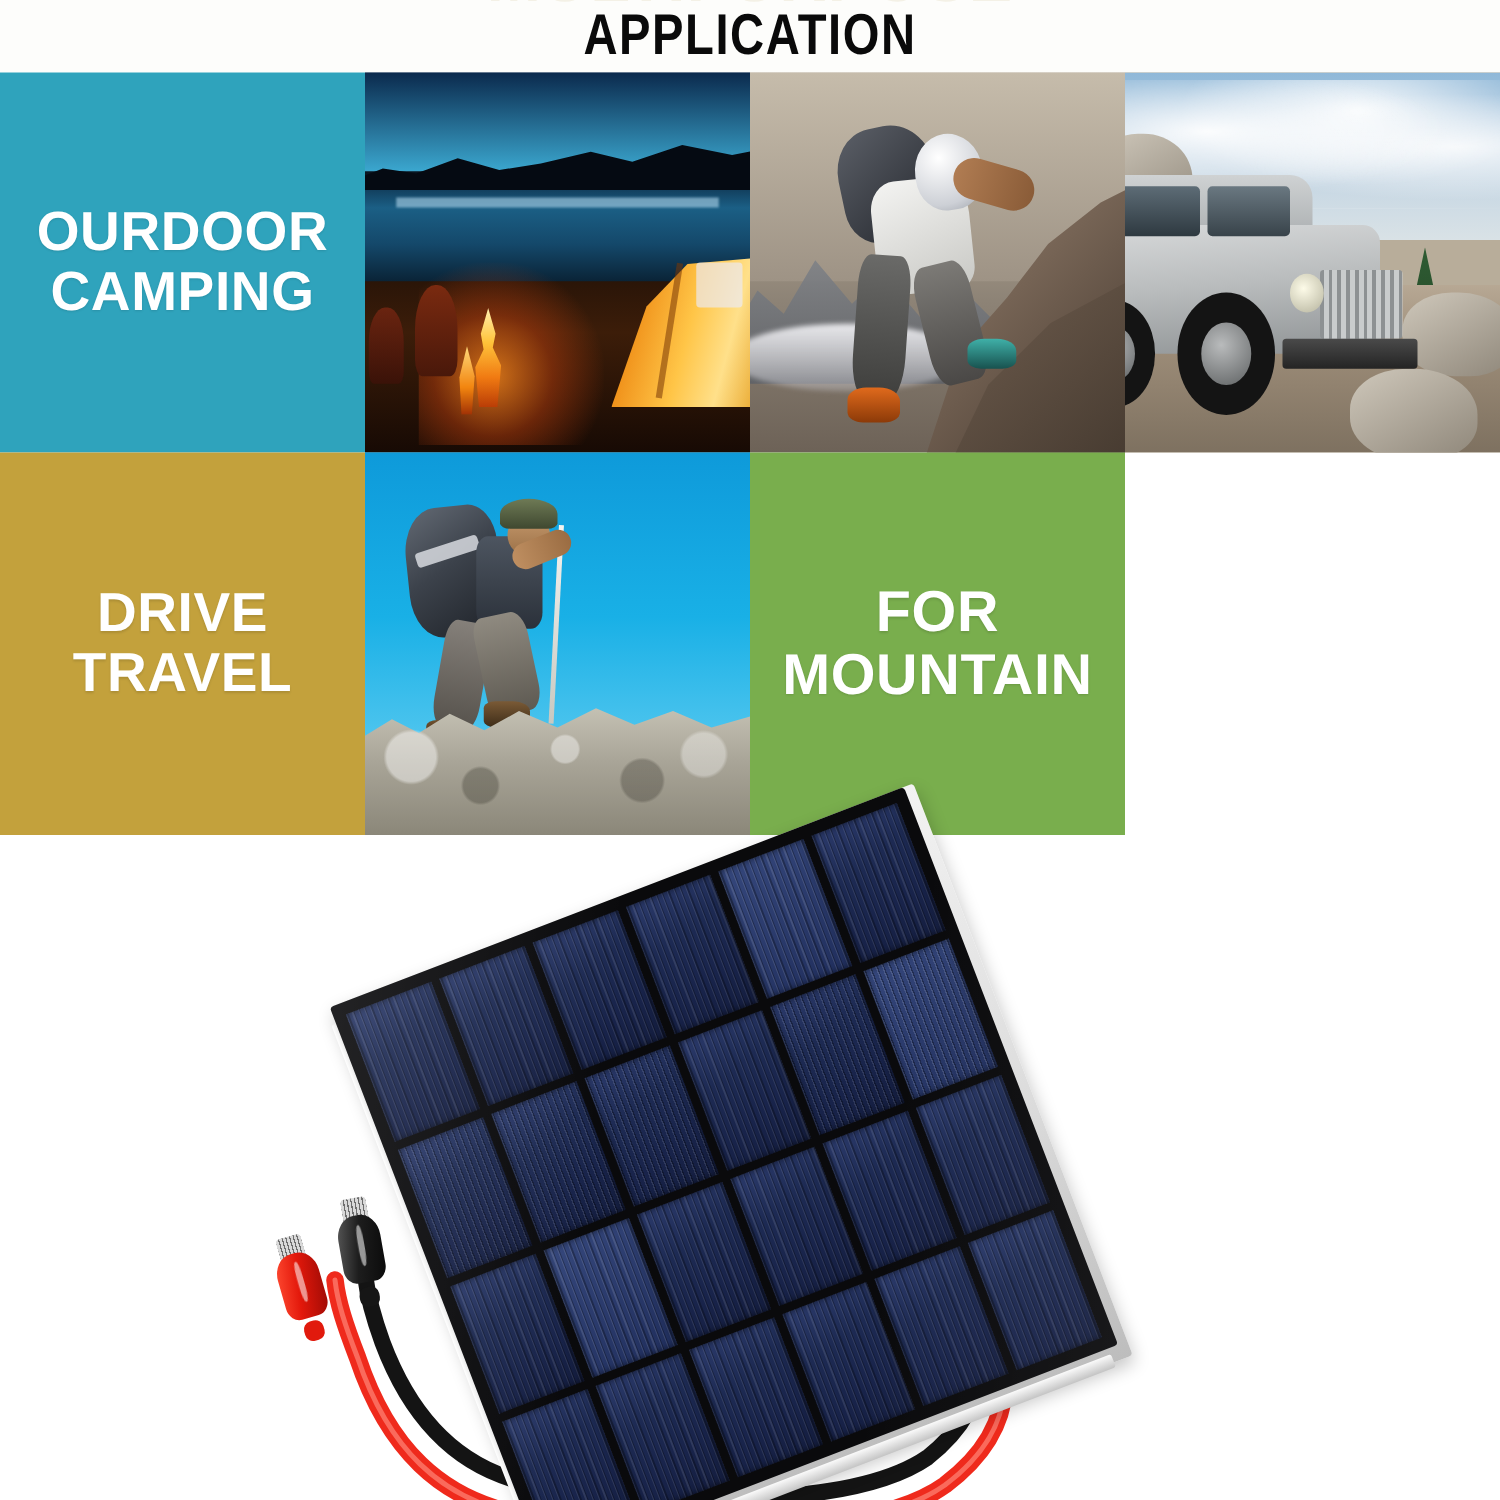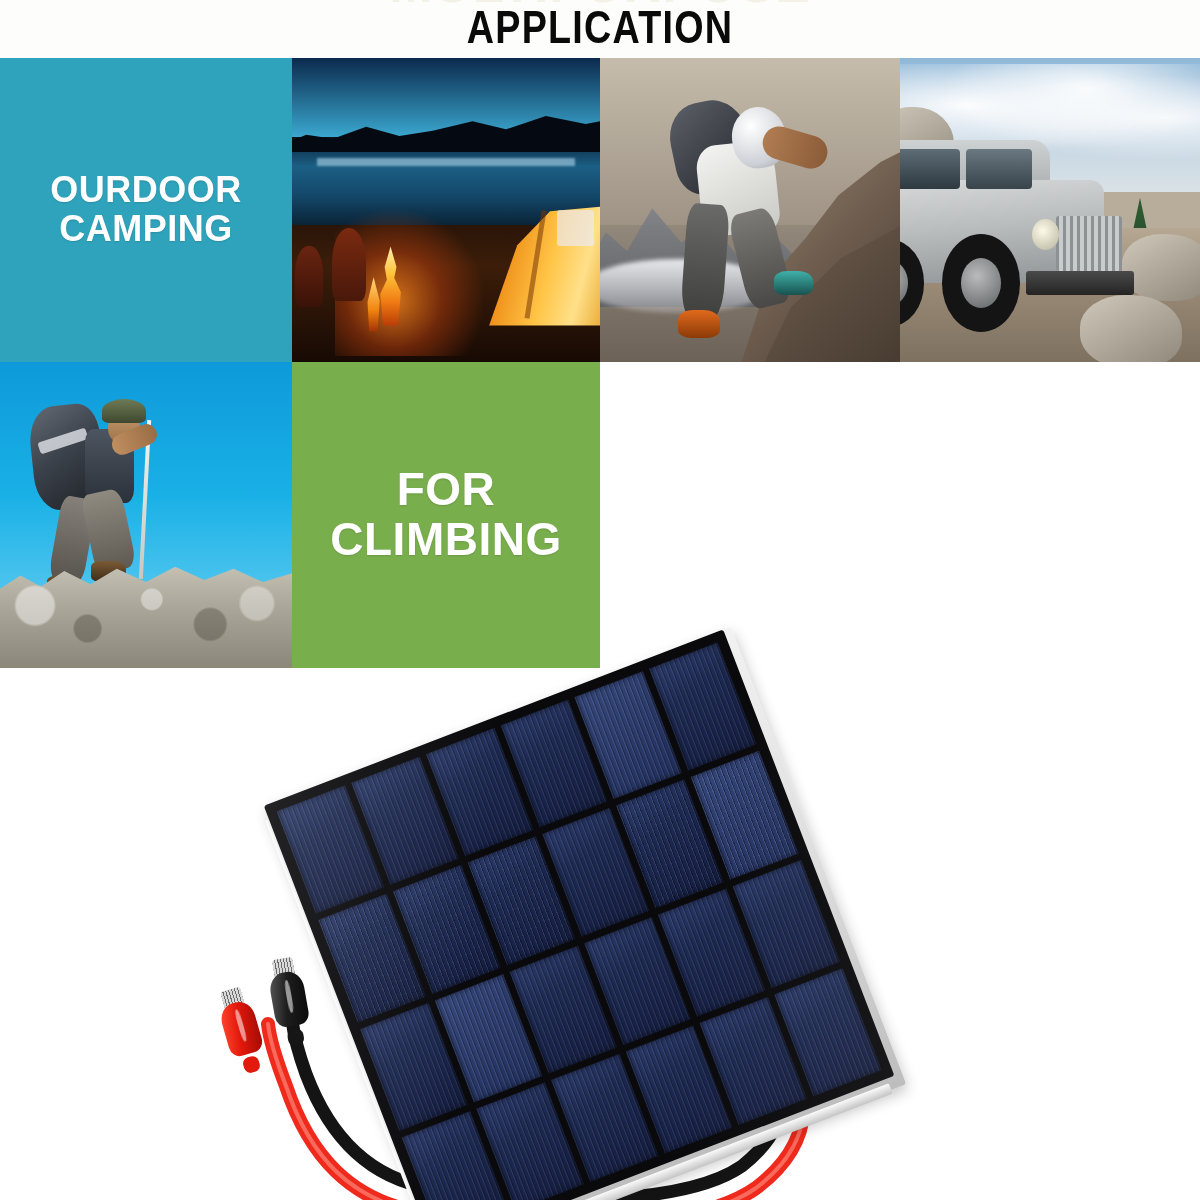--- a/index.html
+++ b/index.html
@@ -46,21 +46,21 @@
   }
   .cell { position:relative; overflow:hidden; }
 
   .text-cell {
     display:flex; align-items:center; justify-content:center;
     text-align:center;
   }
   .text-cell .label {
     color:#ffffff;
     font-weight:bold;
-    font-size:36px;
+    font-size:44px;
     line-height:1.08;
     letter-spacing:0.5px;
     text-shadow:0 1px 2px rgba(0,0,0,.12);
     padding:0 6px;
     white-space:pre-line;
   }
   .cell-teal  { background:#2fa3bc; }
   .cell-gray  { background:#a5a5a5; }
   .cell-gold  { background:#c3a13c; }
   .cell-green { background:#79ae4d; }
@@ -540,41 +540,45 @@
     <div class="jeep-body"></div>
     <div class="jeep-win"></div>
     <div class="jeep-win2"></div>
     <div class="grille"></div>
     <div class="headlight"></div>
     <div class="bumper"></div>
     <div class="wheel" style="left:14%; top:58%; width:26%; height:32%;"></div>
     <div class="wheel" style="left:-14%; top:60%; width:22%; height:28%;"></div>
   </div>
 
+  <div class="cell text-cell cell-gold">
+    <div class="label">DRIVE
+TRAVEL</div>
+  </div>
 
   <div class="cell photo" id="photo-hiker">
     <div class="sky"></div>
     <div class="pole"></div>
     <div class="pack"></div>
     <div class="pack-strap"></div>
     <div class="torso"></div>
     <div class="head"></div>
     <div class="cap"></div>
     <div class="arm"></div>
     <div class="leg-back"></div>
     <div class="leg-front"></div>
     <div class="boot2"></div>
     <div class="boot"></div>
     <div class="rocks"></div>
     <div class="rock-tex"></div>
   </div>
 
   <div class="cell text-cell cell-green">
     <div class="label">FOR
-CLIMBING</div>
+MOUNTAIN</div>
   </div>
 
 </div>
 
 <div id="product"></div>
 
 <svg id="wires" viewBox="0 0 1200 532">
 
   <path d="M 758 352 C 790 400 800 452 742 498 C 690 534 560 540 430 520 C 370 510 330 470 306 406 C 298 384 294 368 292 352" fill="none" stroke="#141414" stroke-width="13" stroke-linecap="round"></path>
 

